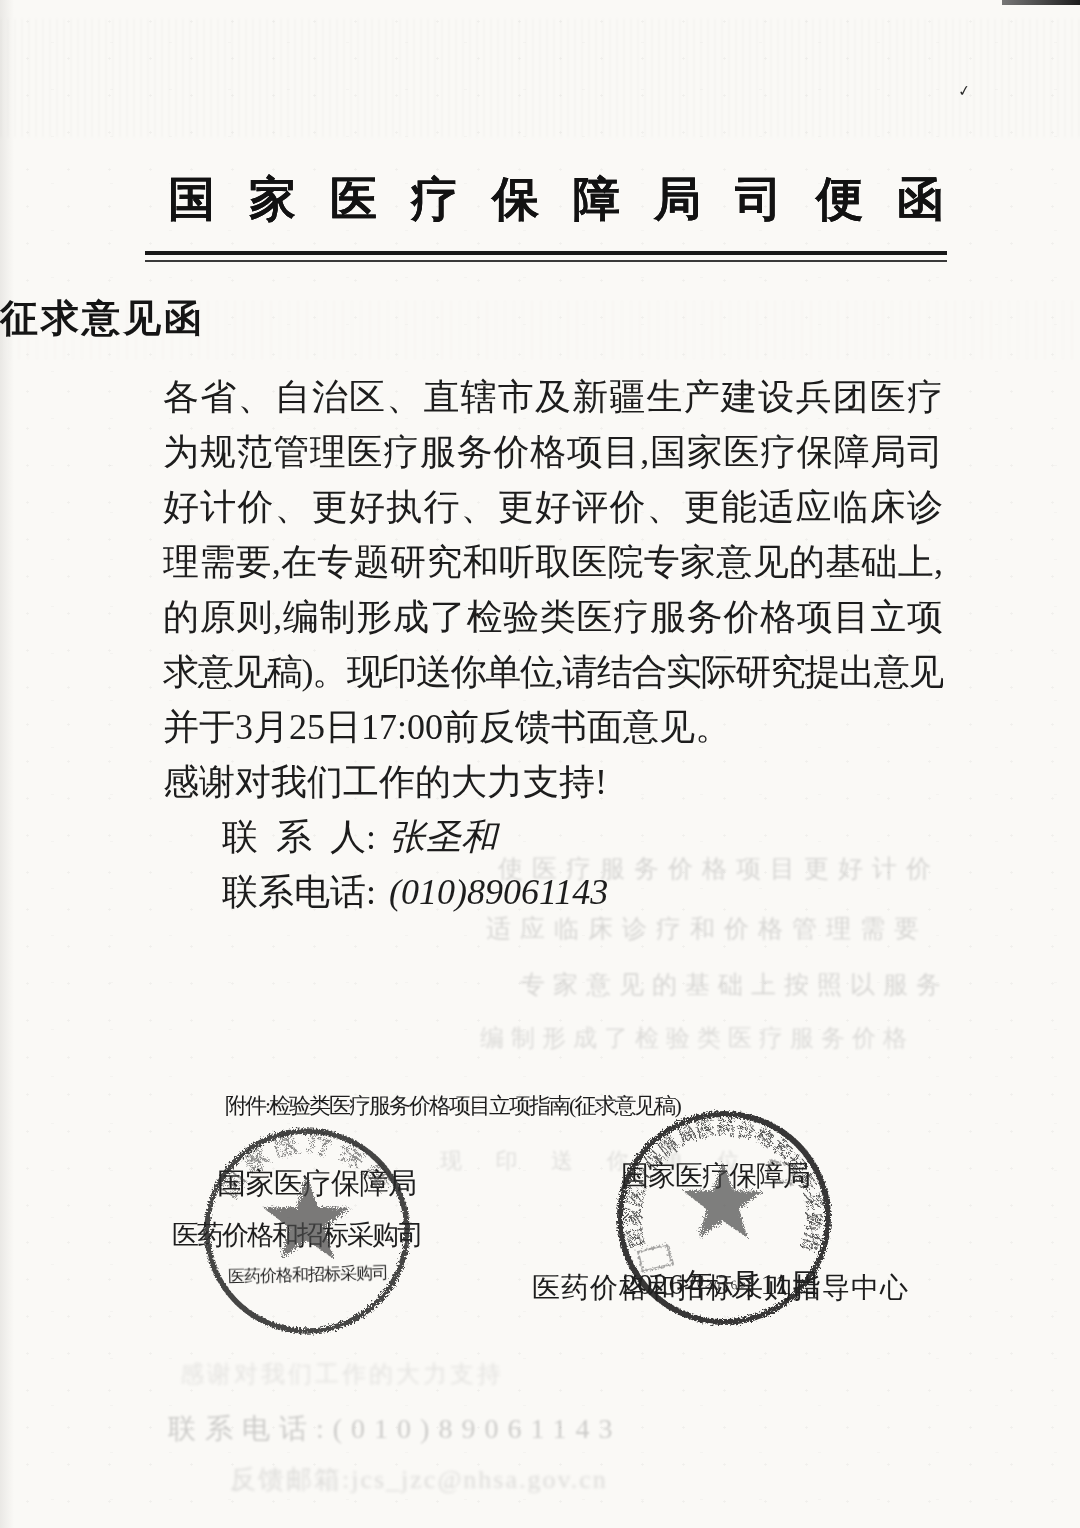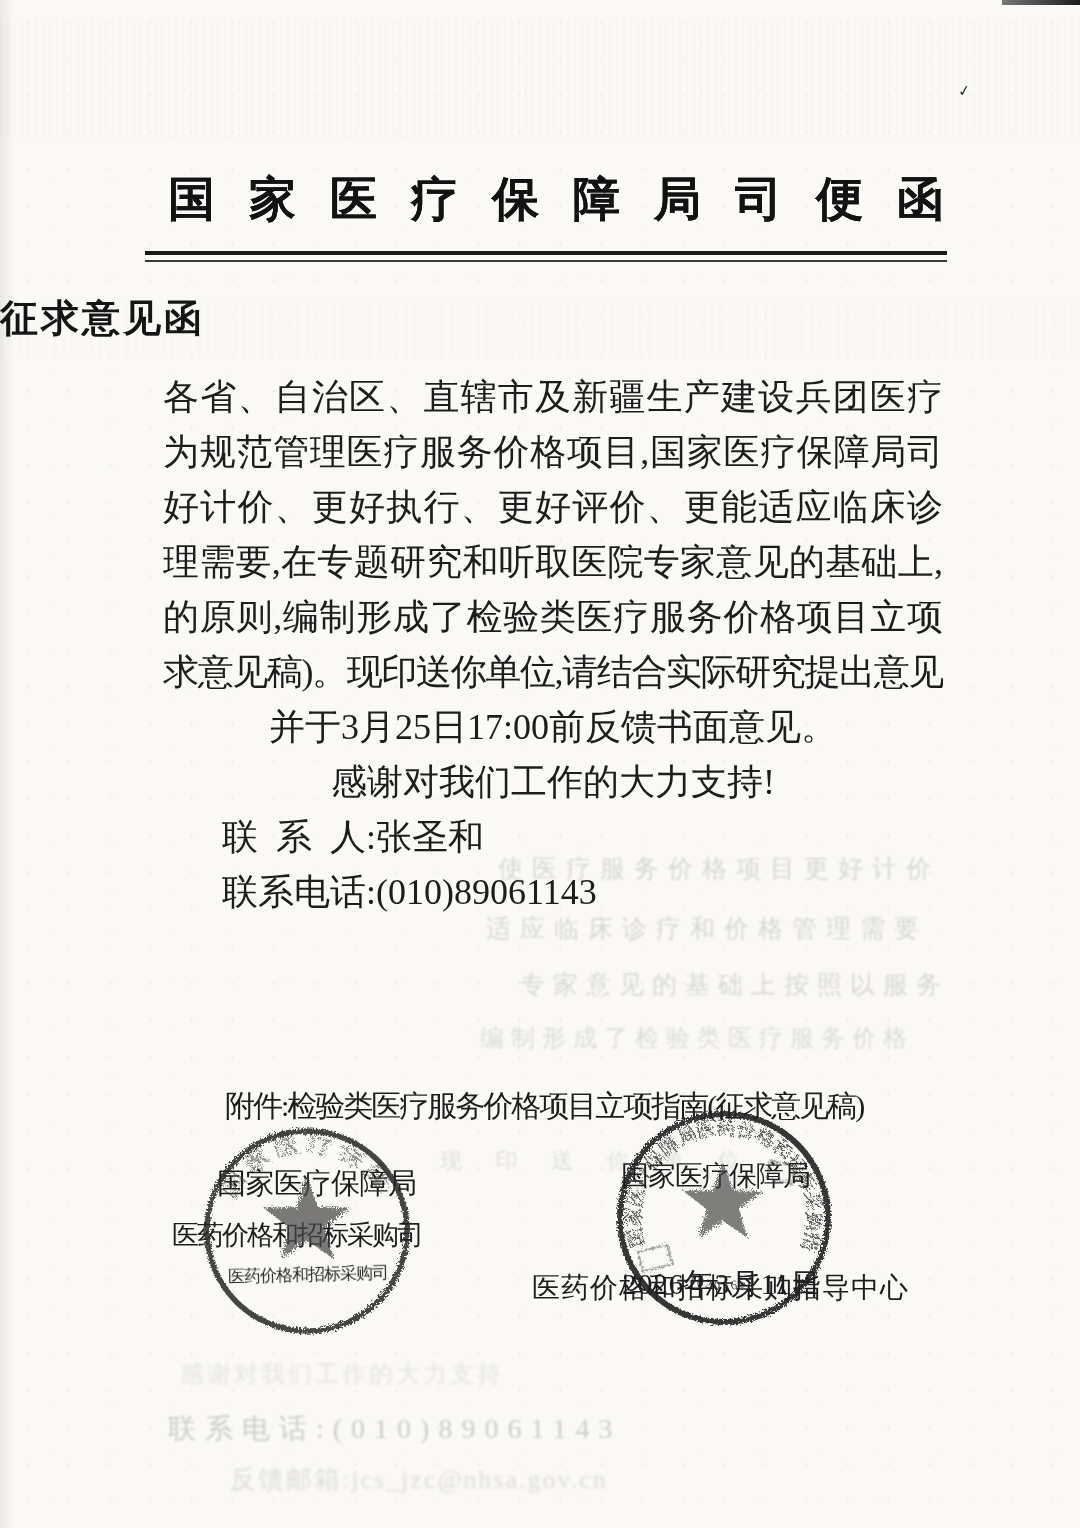--- a/index.html
+++ b/index.html
@@ -44,29 +44,29 @@
   .rule-thick{position:absolute;left:145px;top:251px;width:802px;height:4px;background:#181818;}
   .rule-thin{position:absolute;left:145px;top:260px;width:802px;height:2px;background:#3a3a3a;}
   .subject-title{
     position:absolute;left:0;right:0;top:293px;text-align:left;
     font-size:38px;font-weight:bold;color:#151515;letter-spacing:3px;
   }
   .letter-body{
     position:absolute;left:163px;top:370px;width:780px;
     font-size:36px;color:#1d1d1d;
   }
-  .bline{height:55px;line-height:55px;white-space:nowrap;text-align:center;}
+  .bline{height:55px;line-height:55px;white-space:nowrap;}
   .bline.fill{text-align:justify;text-align-last:justify;white-space:normal;overflow:hidden;}
   .bline.tight{letter-spacing:-1.4px;}
   .contact-row{height:55px;line-height:55px;padding-left:59px;white-space:nowrap;}
   .contact-label{white-space:pre;}
-  .contact-value{margin-left:0;}
+  .contact-value{margin-left:13px;font-style:italic;}
   .attachment-line{
     position:absolute;left:225px;top:1086px;height:40px;line-height:40px;
-    font-size:30px;letter-spacing:-2px;color:#1d1d1d;white-space:nowrap;
+    font-size:22px;letter-spacing:-2px;color:#1d1d1d;white-space:nowrap;
   }
   .sig{position:absolute;color:#1d1d1d;white-space:nowrap;}
   .sig-left-org{left:217px;top:1164px;font-size:29px;letter-spacing:-0.5px;}
   .sig-left-dept{left:172px;top:1217px;font-size:27px;letter-spacing:-2px;}
   .sig-right-org{left:621px;top:1157px;font-size:28px;letter-spacing:-1px;}
   .sig-right-dept{left:532px;top:1269px;font-size:28px;letter-spacing:1px;}
   .date-line{left:622px;top:1264px;font-size:30px;letter-spacing:0.5px;}
   .stamp-inner-text{
     position:absolute;left:228px;top:1263px;width:170px;
     font-size:17px;letter-spacing:-1px;color:#1c1c1c;white-space:nowrap;

